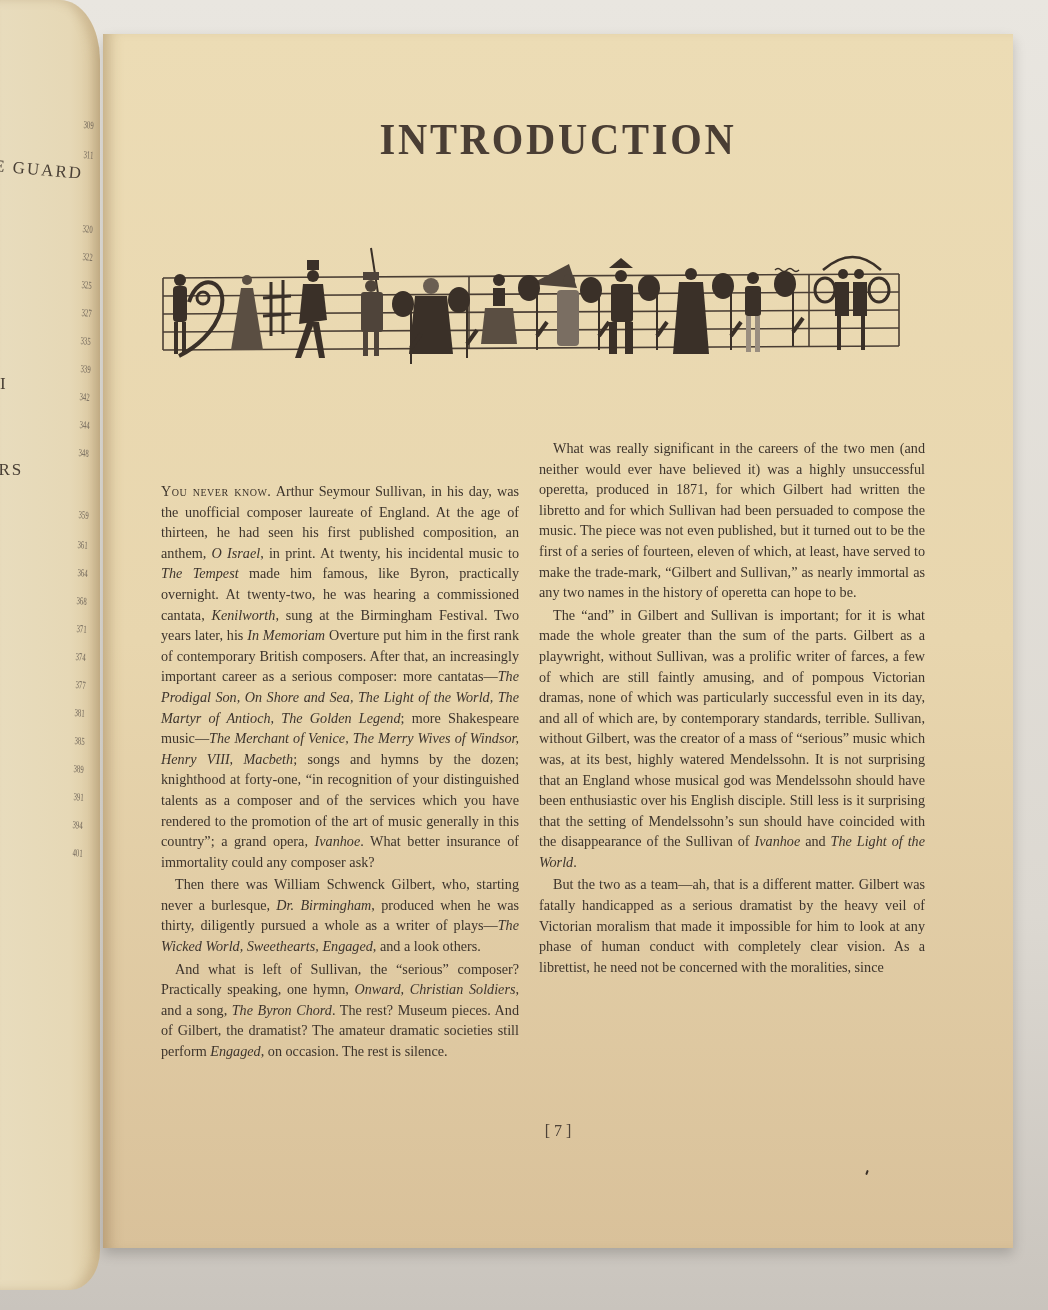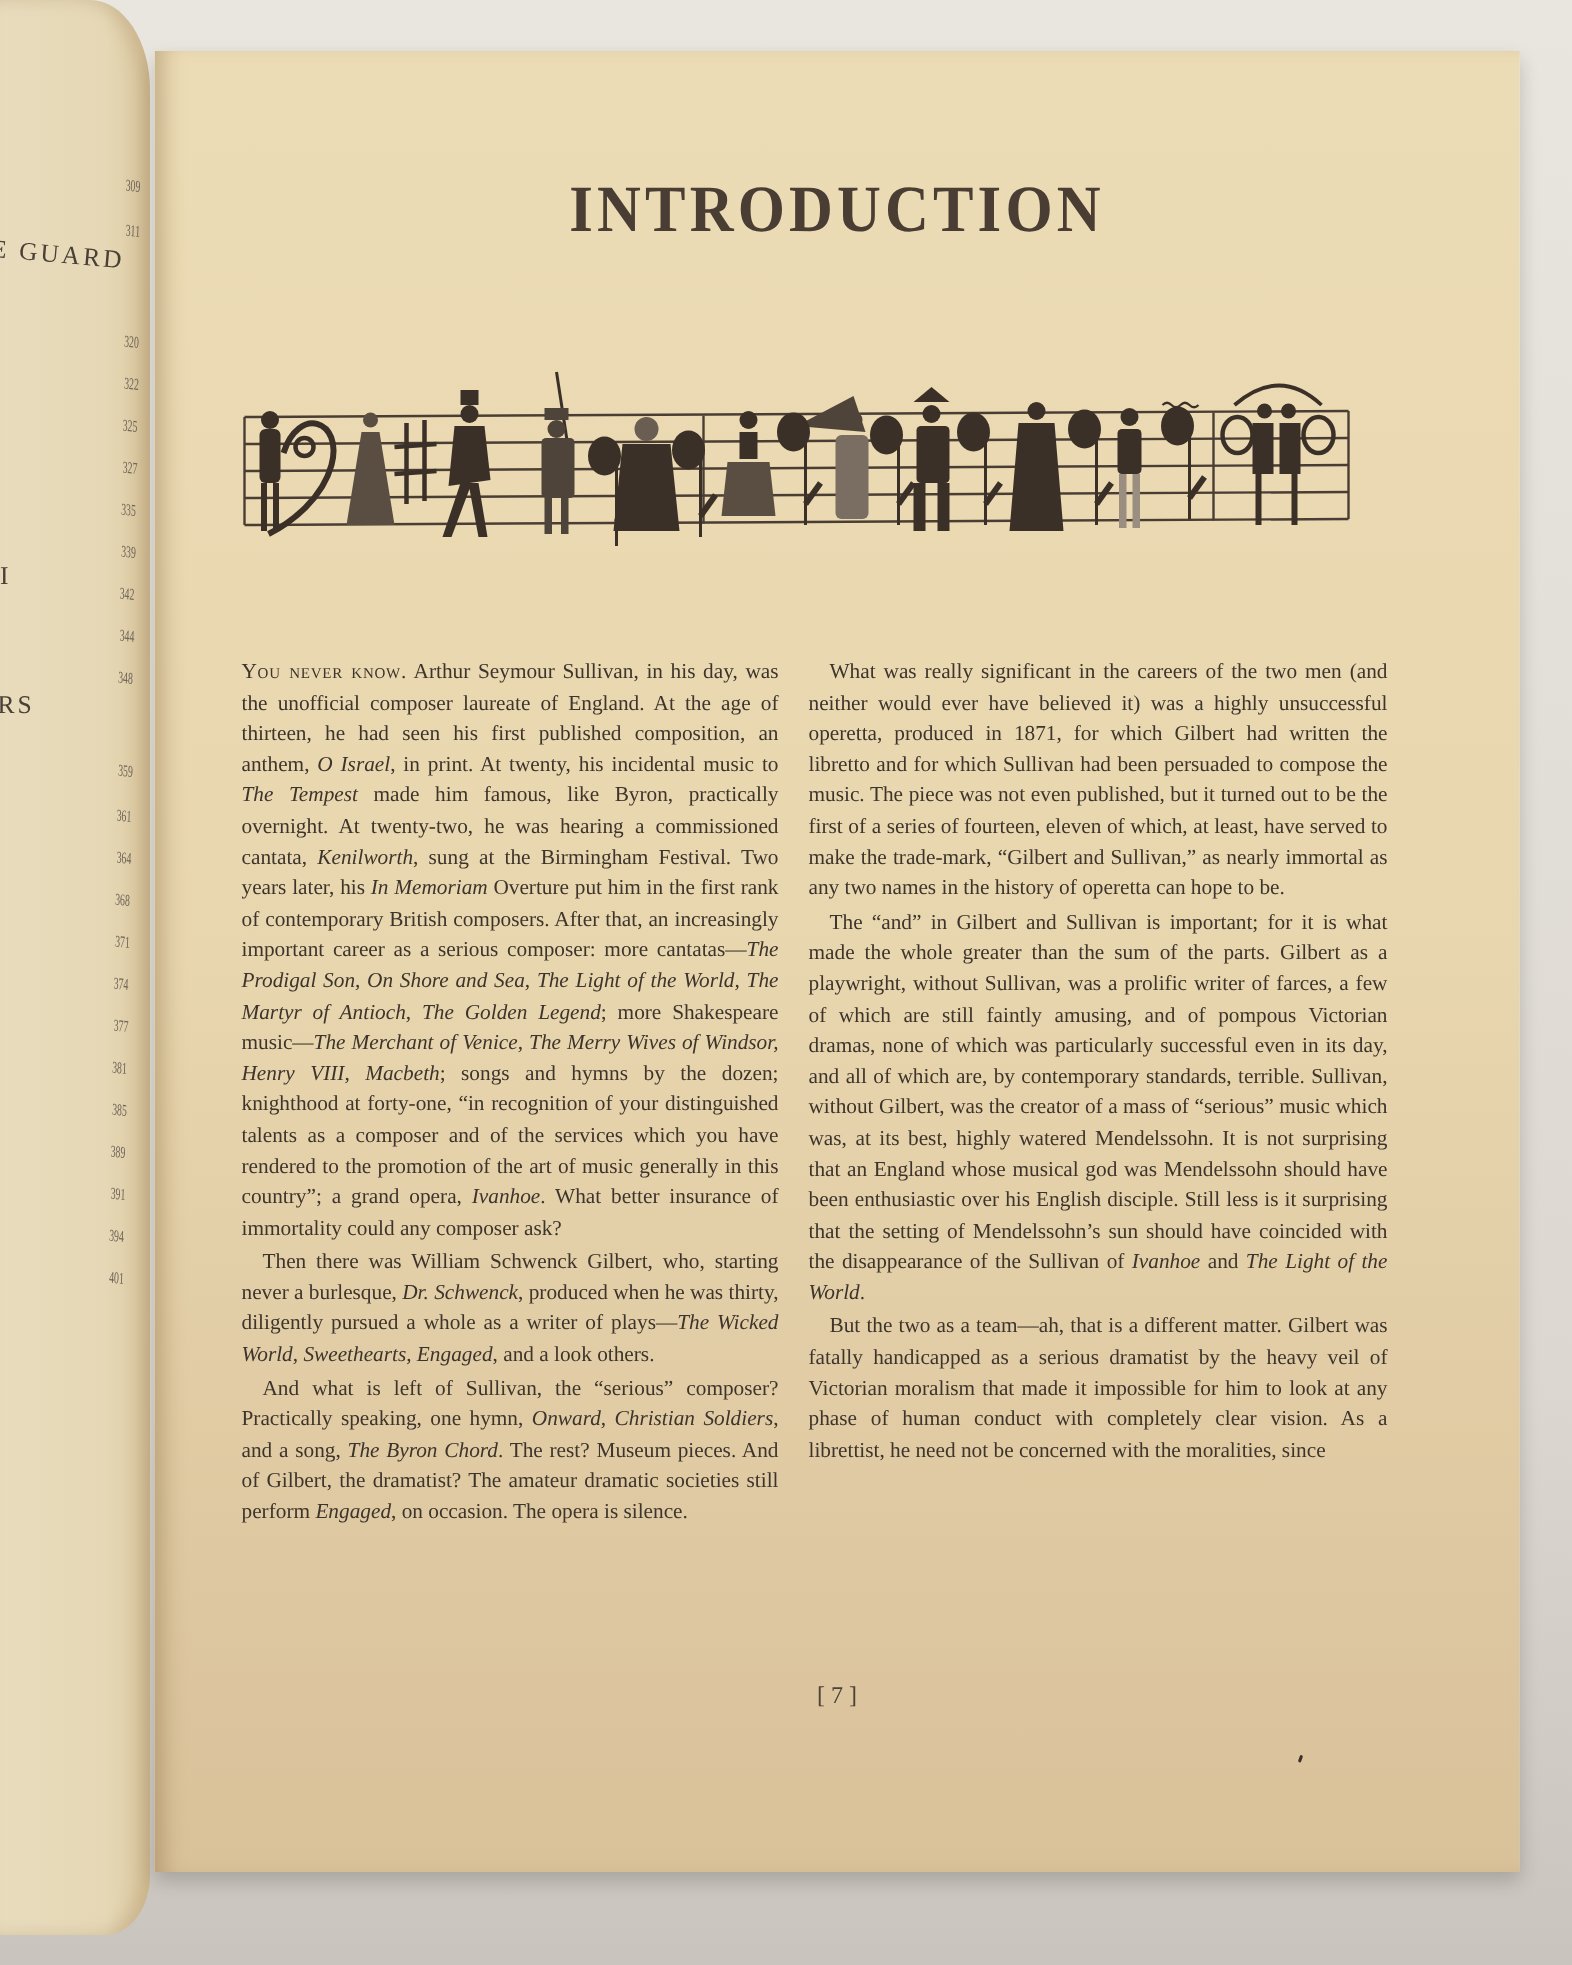--- a/index.html
+++ b/index.html
@@ -32,21 +32,21 @@
     .page-title {
       position: absolute; left: 0; right: 0; top: 80px; text-align: center;
       font-family: "Liberation Serif", serif; font-size: 44px; letter-spacing: 3px;
       color: #4a3e34; font-weight: bold; transform: scaleX(0.92);
     }
     .illustration { position: absolute; left: 56px; top: 206px; width: 760px; height: 140px; }
     .column {
       position: absolute; top: 404px; width: 358px; color: #3d342c;
       font-size: 14.2px; line-height: 20.6px; text-align: justify;
     }
-    .column.left { left: 58px; }
+    .column.left { left: 58px; margin-top: 43px; }
     .column.right { left: 436px; width: 386px; }
     .column p { margin: 0; text-indent: 14px; }
     .column p.first { text-indent: 0; }
     .column p + p { margin-top: 2px; }
     .sc { font-variant: small-caps; letter-spacing: 0.5px; }
     .page-number {
       position: absolute; left: 0; right: 0; top: 1088px; text-align: center;
       font-size: 16px; color: #4d4238;
     }
     .speck { position: absolute; width: 2px; height: 5px; background: #3a3028; border-radius: 1px; transform: rotate(20deg); }
@@ -206,22 +206,22 @@
         <path d="M634 92 L644 78" stroke-width="4"></path>
       <ellipse cx="666" cy="50" rx="10" ry="12" stroke-width="3"></ellipse>
       <ellipse cx="720" cy="50" rx="10" ry="12" stroke-width="3"></ellipse>
       <path d="M664 30 Q 694 4, 722 30" stroke-width="2.5"></path>
       <path d="M616 30 q3 -3 6 0 q3 3 6 0 q3 -3 6 0 q3 3 6 0" stroke-width="1.5"></path>
     </g>
   </svg>
 
   <div class="column left" id="col-left">
       <p class="first"><span class="sc">You never know.</span><span> Arthur Seymour Sullivan, in his day, was the unofficial composer laureate of England. At the age of thirteen, he had seen his first published composition, an anthem, </span><i>O Israel</i><span>, in print. At twenty, his incidental music to </span><i>The Tempest</i><span> made him famous, like Byron, practically overnight. At twenty-two, he was hearing a commissioned cantata, </span><i>Kenilworth</i><span>, sung at the Birmingham Festival. Two years later, his </span><i>In Memoriam</i><span> Overture put him in the first rank of contemporary British composers. After that, an increasingly important career as a serious composer: more cantatas—</span><i>The Prodigal Son, On Shore and Sea, The Light of the World, The Martyr of Antioch, The Golden Legend</i><span>; more Shakespeare music—</span><i>The Merchant of Venice, The Merry Wives of Windsor, Henry VIII, Macbeth</i><span>; songs and hymns by the dozen; knighthood at forty-one, “in recognition of your distinguished talents as a composer and of the services which you have rendered to the promotion of the art of music generally in this country”; a grand opera, </span><i>Ivanhoe</i><span>. What better insurance of immortality could any composer ask?</span></p>
-      <p><span>Then there was William Schwenck Gilbert, who, starting never a burlesque, </span><i>Dr. Schwenck</i><span>, produced when he was thirty, diligently pursued a whole as a writer of plays—</span><i>The Wicked World, Sweethearts, Engaged</i><span>, and a look others.</span></p>
-      <p><span>And what is left of Sullivan, the “serious” composer? Practically speaking, one hymn, </span><i>Onward, Christian Soldiers</i><span>, and a song, </span><i>The Byron Chord</i><span>. The rest? Museum pieces. And of Gilbert, the dramatist? The amateur dramatic societies still perform </span><i>Engaged</i><span>, on occasion. The opera is silence.</span></p>
+      <p><span>Then there was William Schwenck Gilbert, who, starting never a burlesque, </span><i>Dr. Birmingham</i><span>, produced when he was thirty, diligently pursued a whole as a writer of plays—</span><i>The Wicked World, Sweethearts, Engaged</i><span>, and a look others.</span></p>
+      <p><span>And what is left of Sullivan, the “serious” composer? Practically speaking, one hymn, </span><i>Onward, Christian Soldiers</i><span>, and a song, </span><i>The Byron Chord</i><span>. The rest? Museum pieces. And of Gilbert, the dramatist? The amateur dramatic societies still perform </span><i>Engaged</i><span>, on occasion. The rest is silence.</span></p>
     </div>
   <div class="column right" id="col-right">
       <p><span>What was really significant in the careers of the two men (and neither would ever have believed it) was a highly unsuccessful operetta, produced in 1871, for which Gilbert had written the libretto and for which Sullivan had been persuaded to compose the music. The piece was not even published, but it turned out to be the first of a series of fourteen, eleven of which, at least, have served to make the trade-mark, “Gilbert and Sullivan,” as nearly immortal as any two names in the history of operetta can hope to be.</span></p>
       <p><span>The “and” in Gilbert and Sullivan is important; for it is what made the whole greater than the sum of the parts. Gilbert as a playwright, without Sullivan, was a prolific writer of farces, a few of which are still faintly amusing, and of pompous Victorian dramas, none of which was particularly successful even in its day, and all of which are, by contemporary standards, terrible. Sullivan, without Gilbert, was the creator of a mass of “serious” music which was, at its best, highly watered Mendelssohn. It is not surprising that an England whose musical god was Mendelssohn should have been enthusiastic over his English disciple. Still less is it surprising that the setting of Mendelssohn’s sun should have coincided with the disappearance of the Sullivan of </span><i>Ivanhoe</i><span> and </span><i>The Light of the World</i><span>.</span></p>
       <p><span>But the two as a team—ah, that is a different matter. Gilbert was fatally handicapped as a serious dramatist by the heavy veil of Victorian moralism that made it impossible for him to look at any phase of human conduct with completely clear vision. As a librettist, he need not be concerned with the moralities, since</span></p>
     </div>
 
   <div class="page-number">[ 7 ]</div>
   <div class="speck" style="left:763px; top:1136px;"></div>
 </div>

